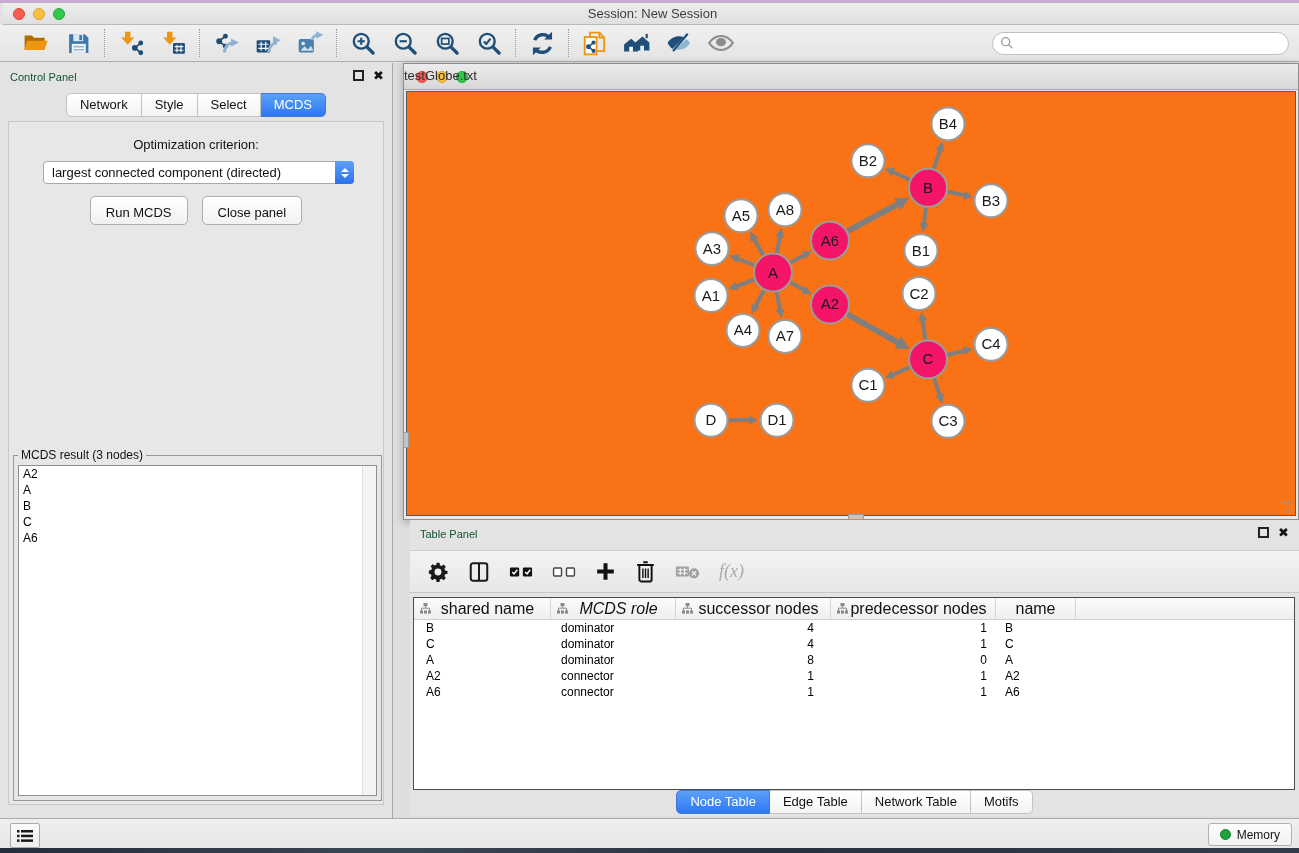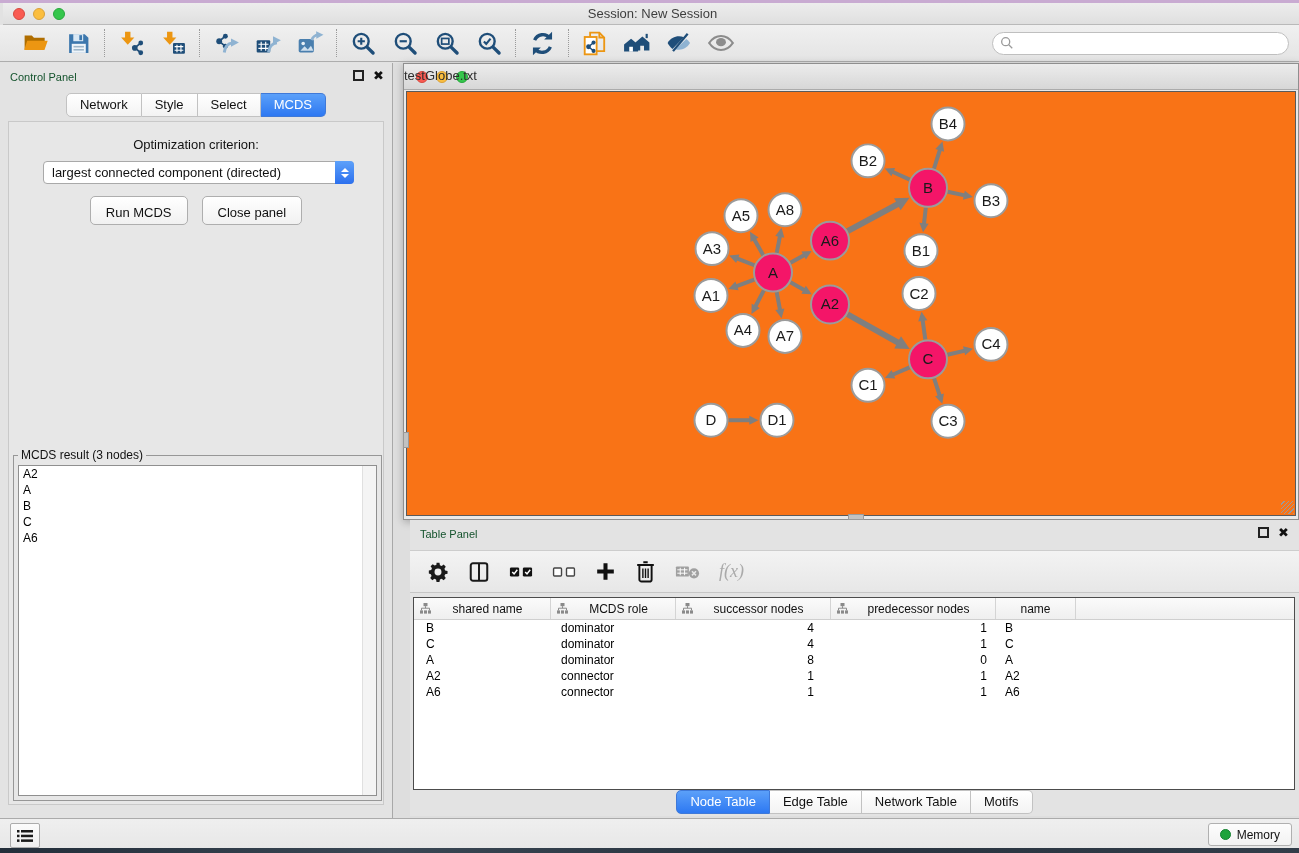--- a/index.html
+++ b/index.html
@@ -95,31 +95,31 @@
     border-top:1px solid #cdcdcd;border-bottom:1px solid #c6c6c6;
     display:flex;align-items:center;gap:19px;padding-left:17px;}
   .tp-btn{display:flex;align-items:center;justify-content:center;cursor:default;}
   .fx-label{font-family:"Liberation Serif","DejaVu Serif",serif;font-style:italic;
     font-size:18px;color:#aaa;}
   .data-table{position:absolute;left:3px;right:4px;top:77px;height:191px;background:#fff;
     border:1px solid #4c4c4c;overflow:hidden;}
   .dt-header{display:flex;height:21px;background:linear-gradient(#fbfbfb,#efefef);
     border-bottom:1px solid #cfcfcf;}
   .dt-hcell{display:flex;align-items:center;border-right:1px solid #d4d4d4;box-sizing:border-box;
-    font-size:12px;color:#111;padding:0 6px;}
+    font-size:16px;color:#111;padding:0 6px;}
   .dt-hcell .hlabel{flex:1;text-align:center;}
   .dt-hcell.filler{border-right:none;flex:1;}
   .dt-row{display:flex;height:16px;}
   .dt-cell{font-size:12px;color:#000;box-sizing:border-box;line-height:16px;white-space:nowrap;overflow:hidden;}
   .c0{width:137px;padding-left:12px;}
   .c1{width:125px;padding-left:10px;}
   .c2{width:155px;text-align:right;padding-right:17px;}
   .c3{width:165px;text-align:right;padding-right:9px;}
   .c4{width:80px;padding-left:9px;}
-  .hc0{width:137px;} .hc1{width:125px;} .hc2{width:155px;} .hc3{width:165px;} .hc4{width:80px;}
+  .hc0{width:137px;} .hc1{width:125px;font-style:italic;} .hc2{width:155px;} .hc3{width:165px;} .hc4{width:80px;}
   .tp-tabs{position:absolute;left:0;right:0;top:270px;display:flex;justify-content:center;}
 
   
   .status-bar{position:absolute;left:0;top:818px;width:100%;height:36px;
     background:linear-gradient(#efefef,#e6e6e6);border-top:1px solid #ababab;box-sizing:border-box;}
   .list-btn{position:absolute;left:10px;top:4px;width:28px;height:23px;background:linear-gradient(#fbfbfb,#eee);
     border:1px solid #ababab;border-radius:2px;display:flex;align-items:center;justify-content:center;}
   .memory-btn{position:absolute;right:7px;top:4px;height:23px;background:linear-gradient(#fdfdfd,#f2f2f2);
     border:1px solid #b0b0b0;border-radius:3px;display:flex;align-items:center;gap:6px;
     padding:0 11px;box-sizing:border-box;}

